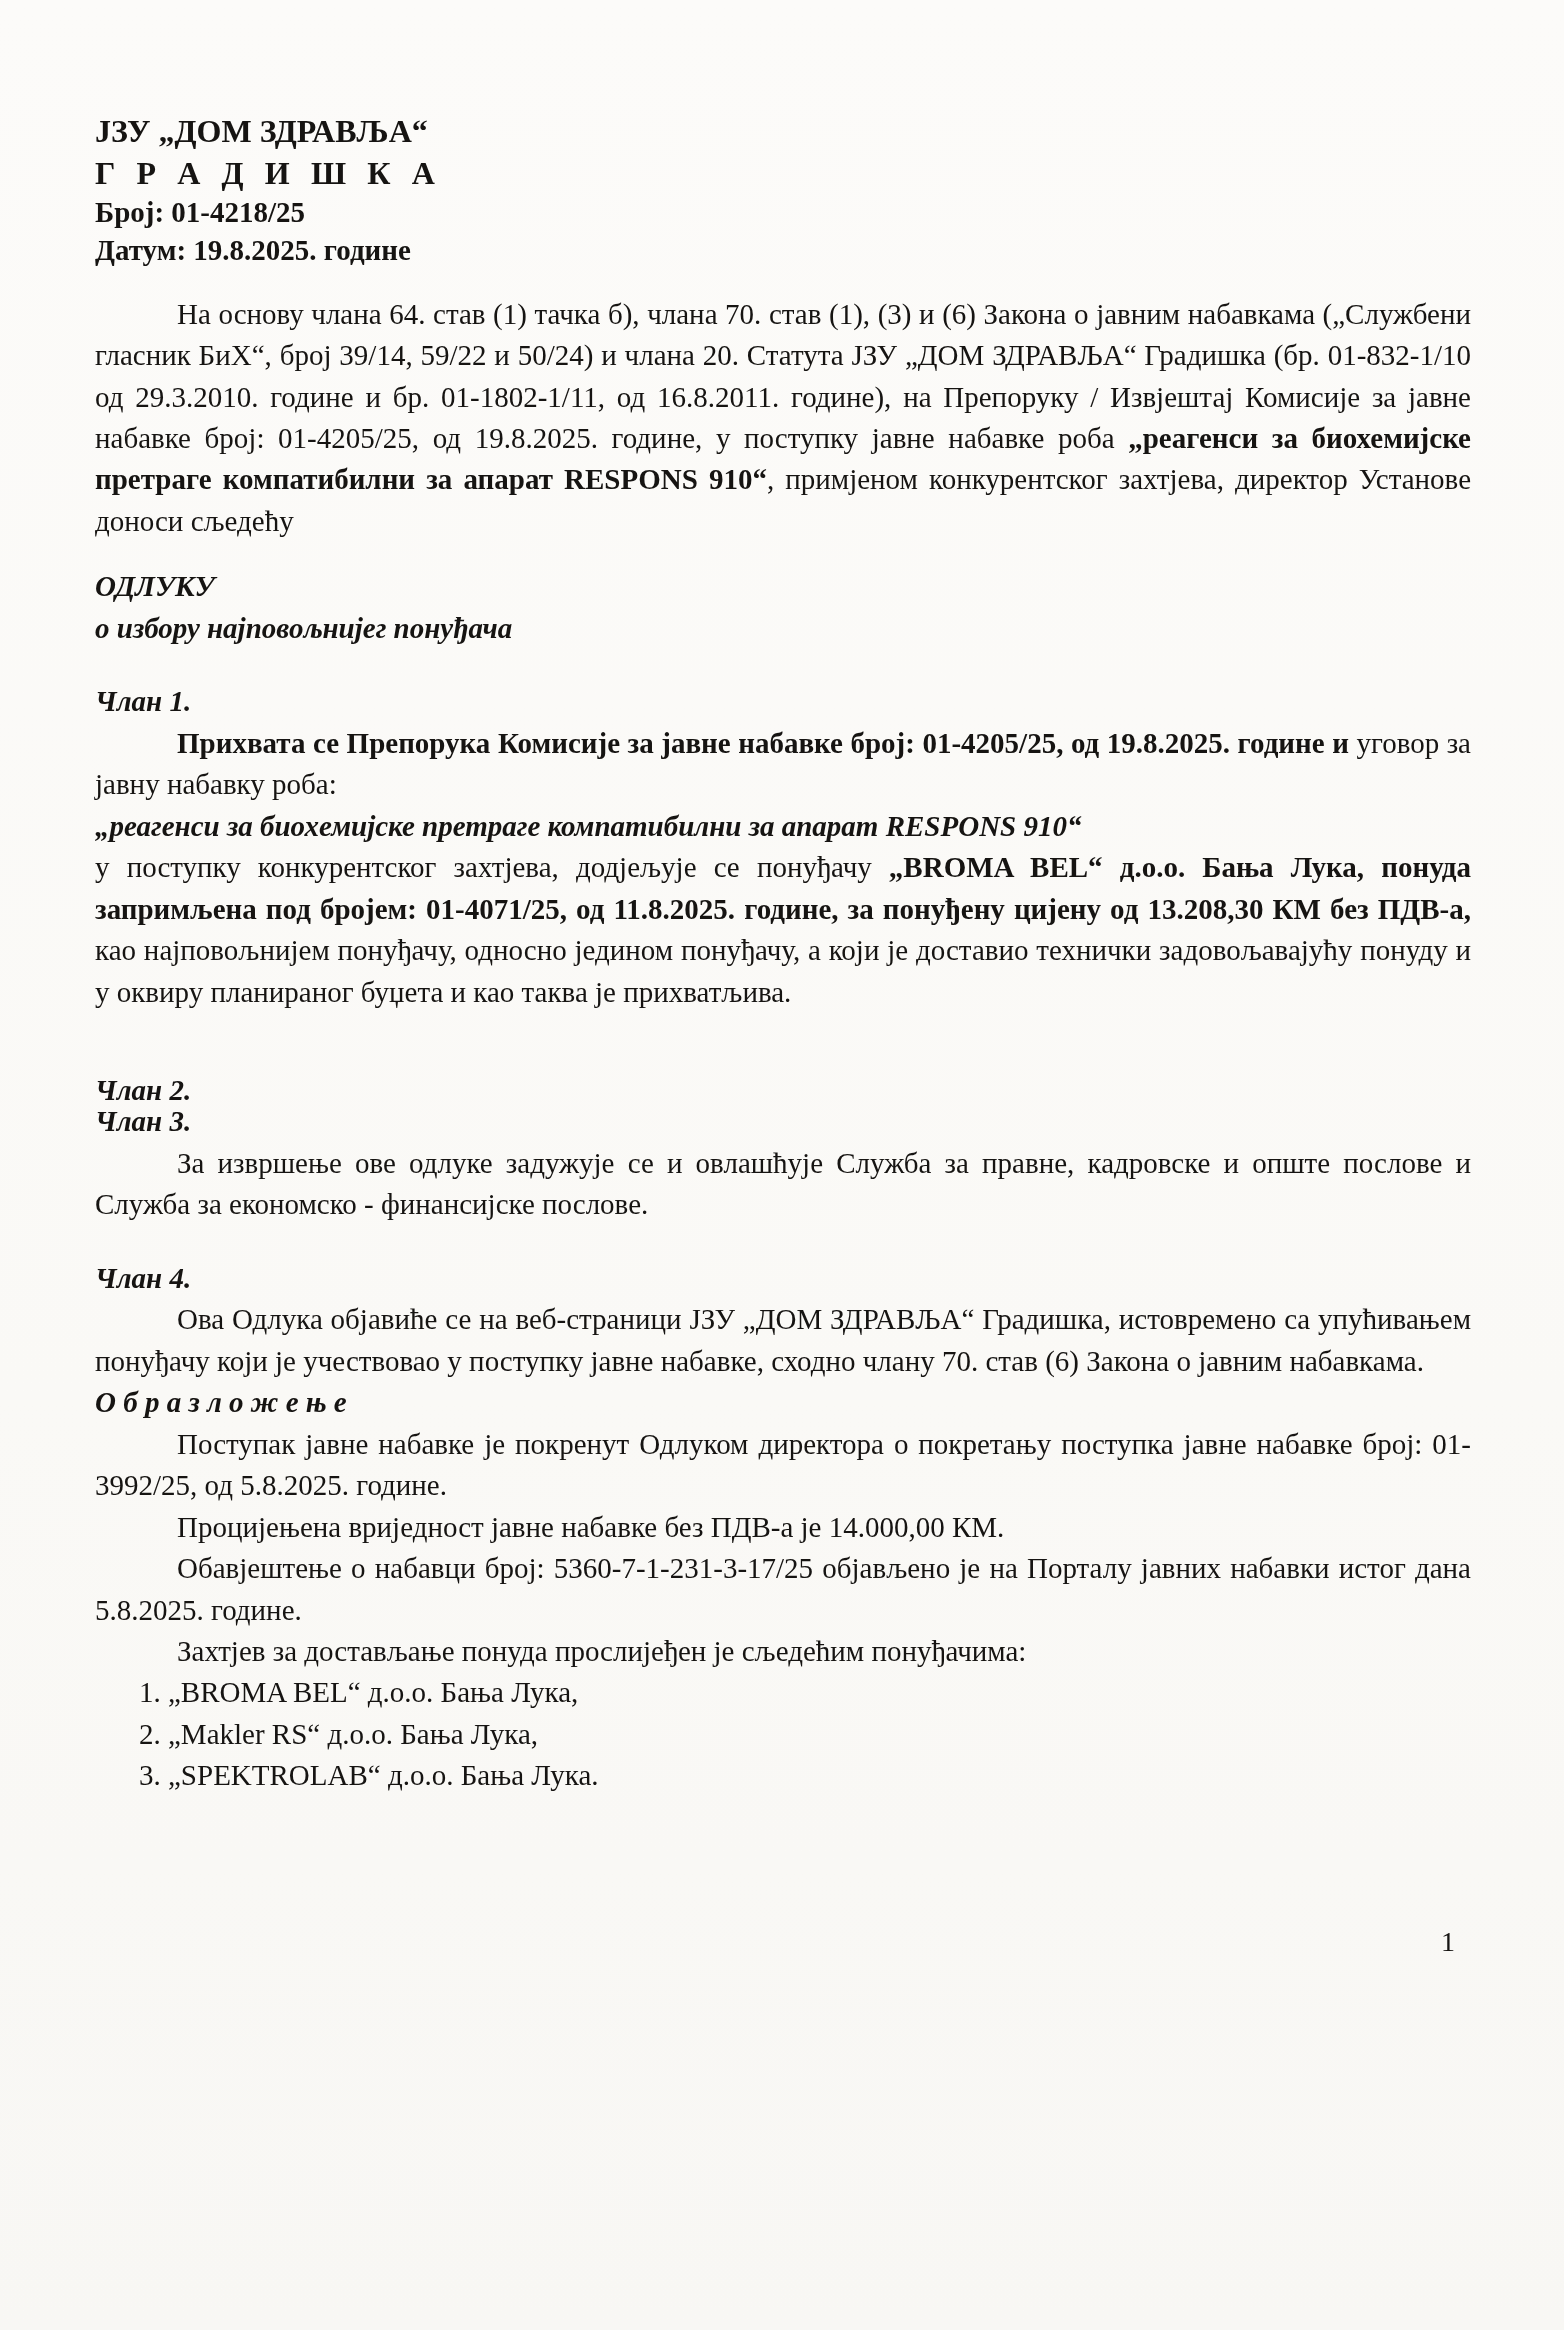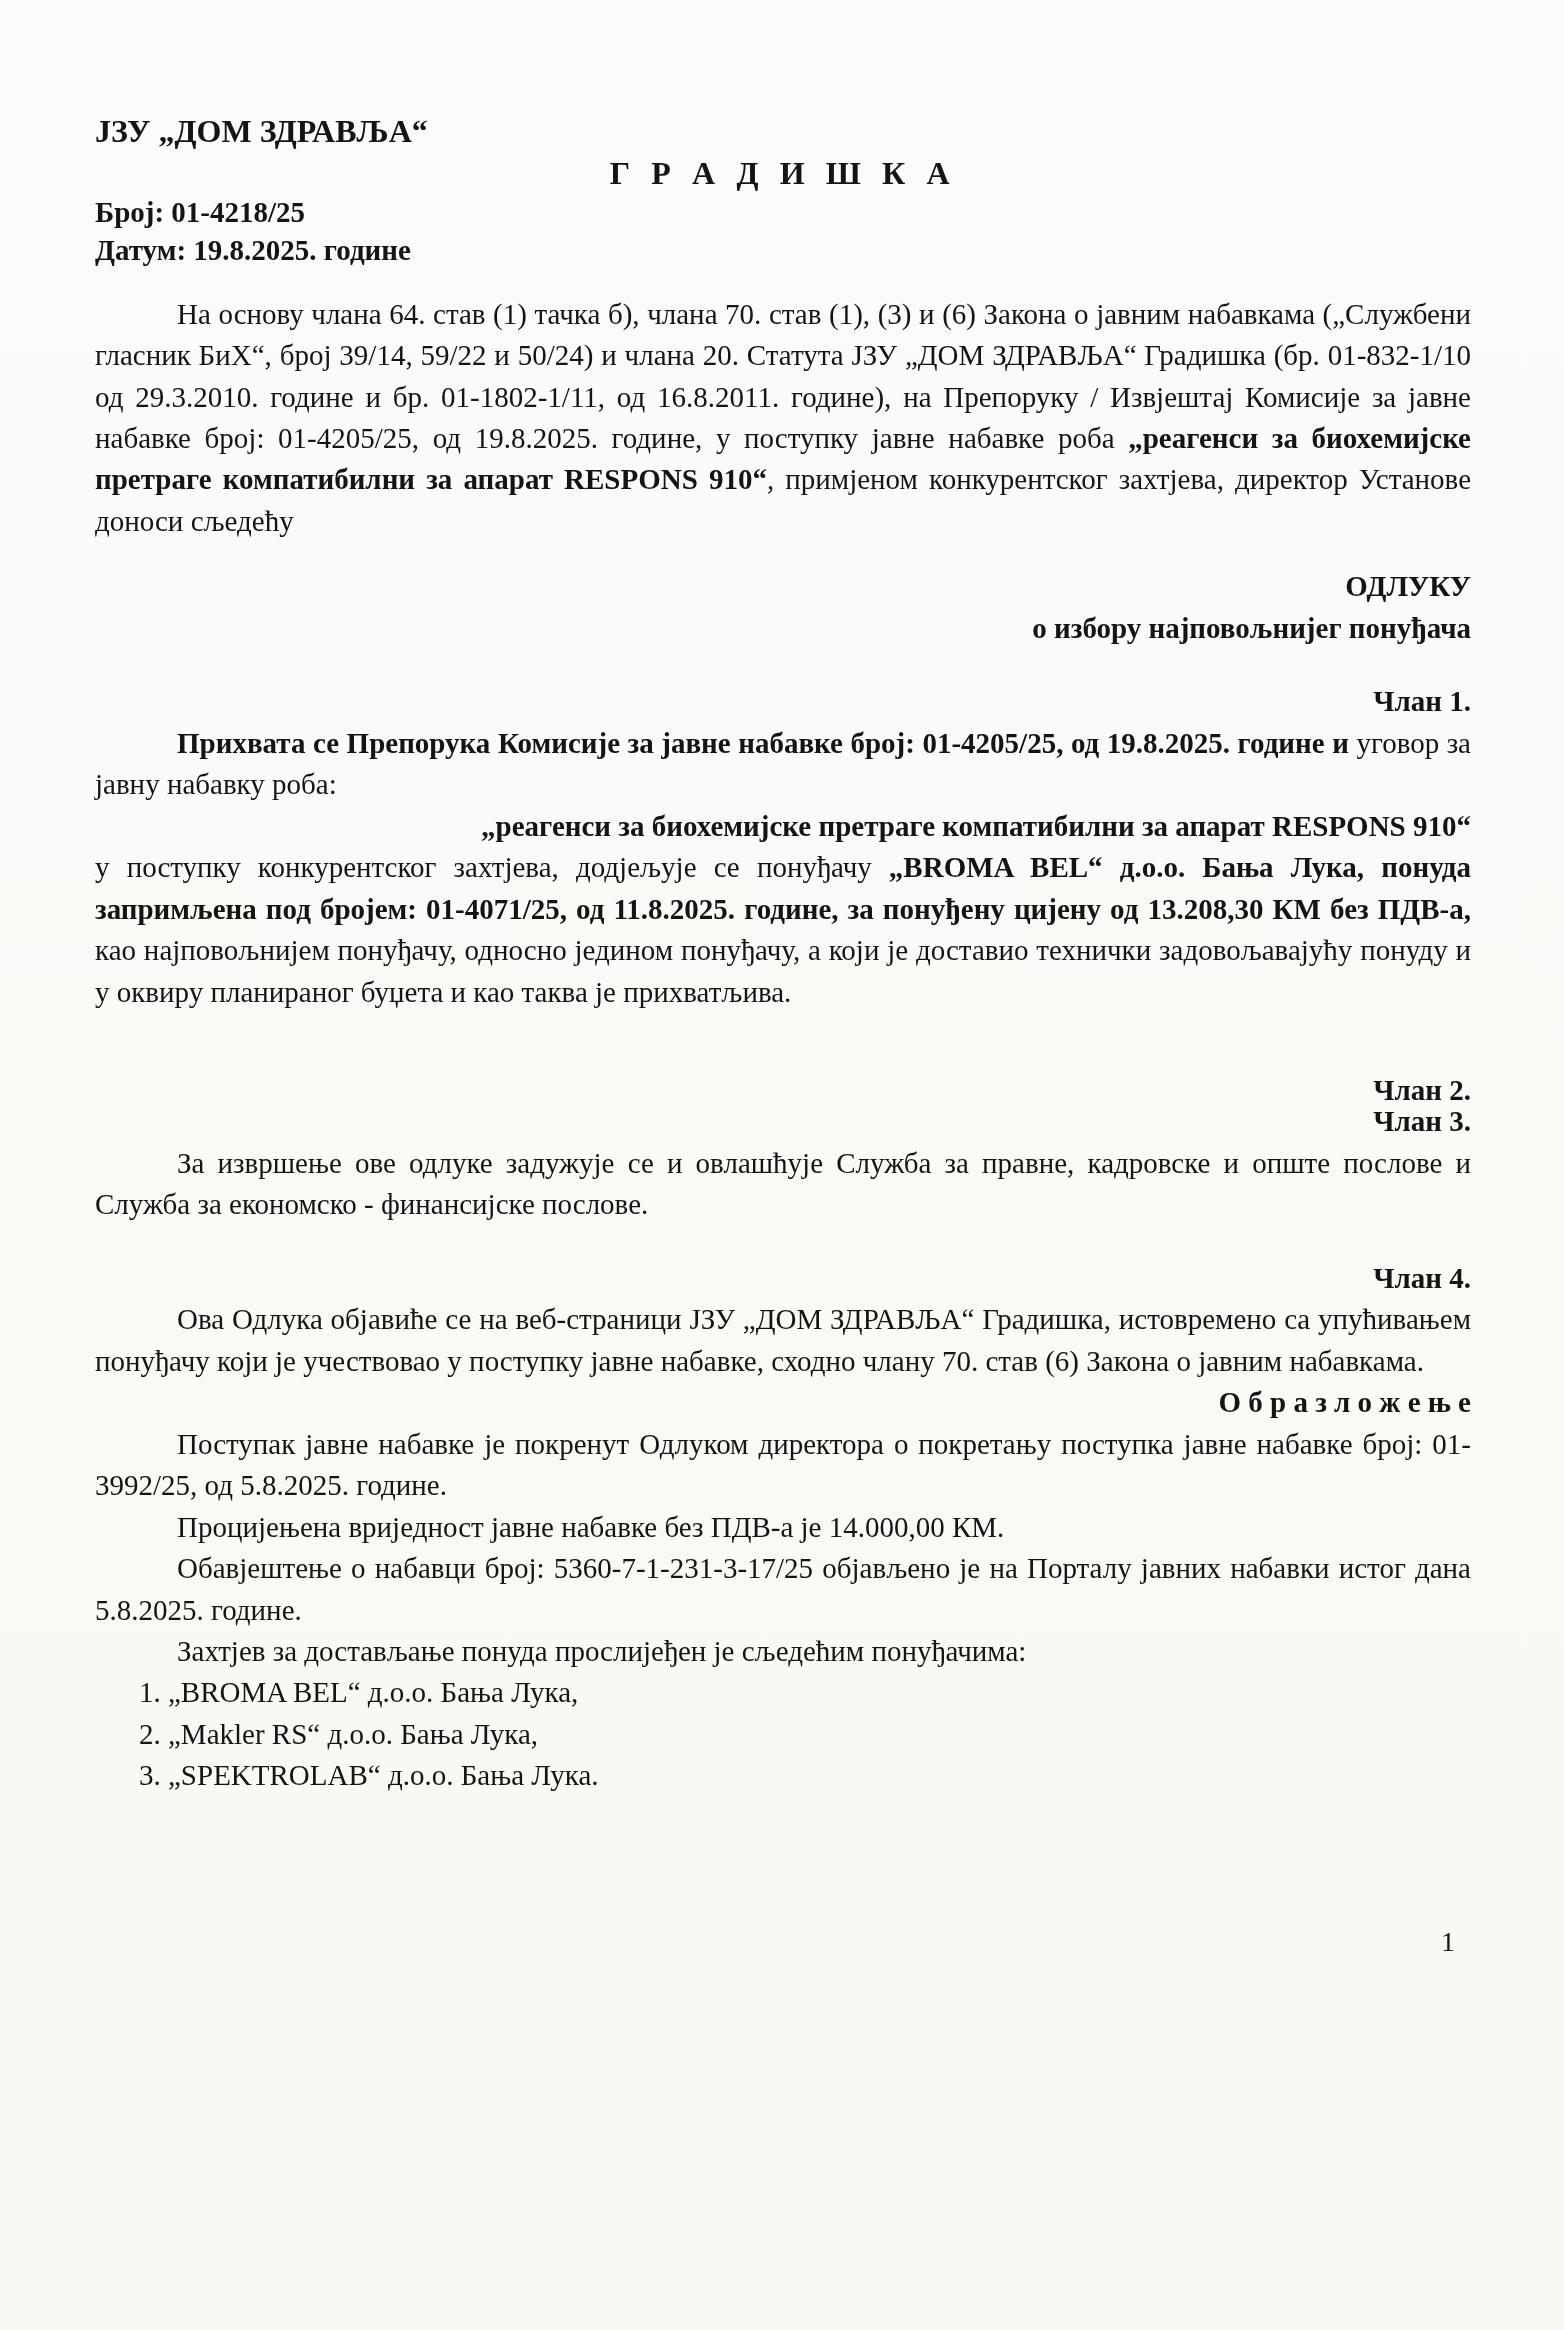--- a/index.html
+++ b/index.html
@@ -12,26 +12,26 @@
     color:#161412;
     font-family:"Liberation Serif","DejaVu Serif",serif;
     font-size:29px;
     line-height:1.43;
     box-sizing:border-box;
     padding:111px 93px 0 95px;
     overflow:hidden;
   }
   .letterhead{font-weight:bold;}
   .org1{font-size:32px;line-height:1.3;}
-  .org2{font-size:32px;line-height:1.3;letter-spacing:6.6px;text-align:center;}
+  .org2{font-size:32px;line-height:1.3;letter-spacing:6.6px;}
   .hline{font-size:29px;line-height:1.3;}
   p,h1,h2,h3{margin:0;font-size:29px;font-weight:normal;}
   .just{text-align:justify;}
   .ind{text-indent:82px;}
-  .ctr{text-align:right;}
+  .ctr{text-align:left;font-style:italic;}
   .b{font-weight:bold;}
   .mt-line{margin-top:24px;}
   .gap-md{margin-top:32px;}
   .gap-lg{margin-top:57px;}
   .tight{margin-top:-10.2px;}
   .bidders{padding-left:44px;}
   .pageno{
     position:absolute;
     top:1922px;
     right:109px;

